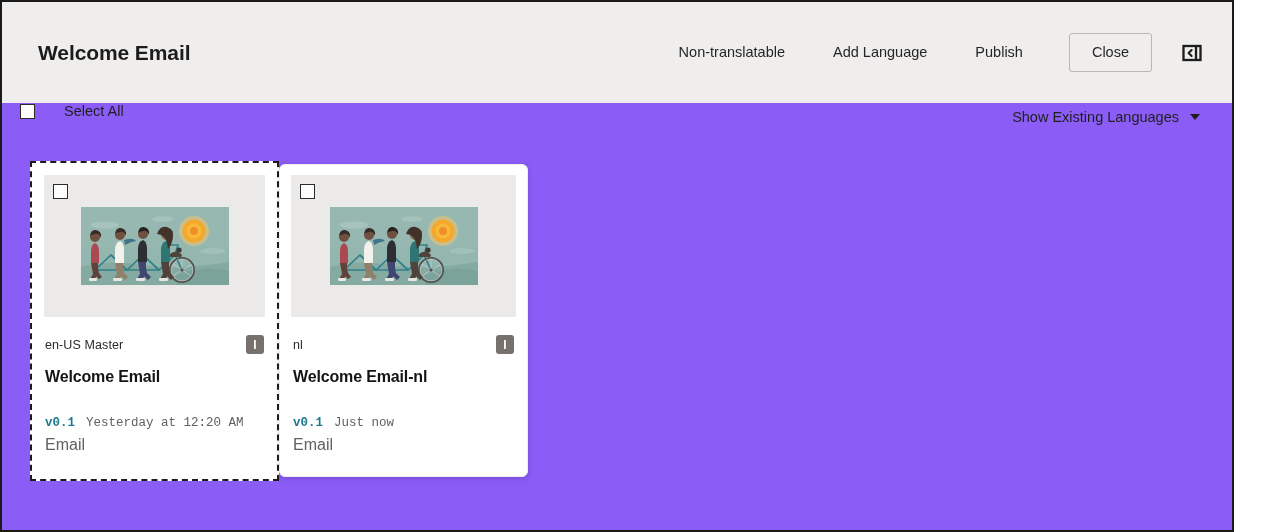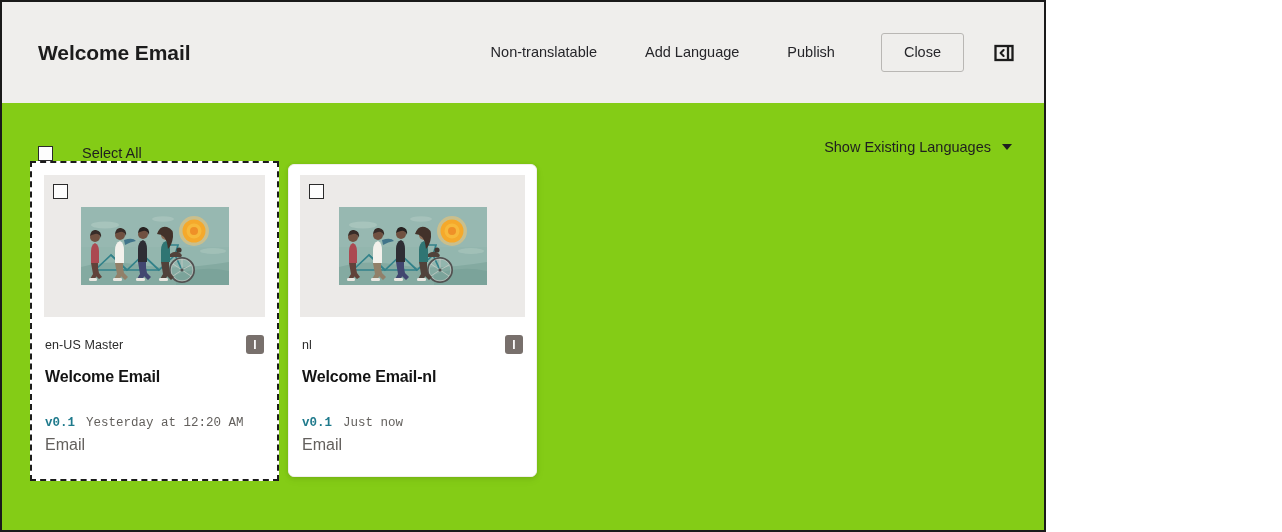--- a/index.html
+++ b/index.html
@@ -9,24 +9,24 @@
     width: 1282px;
     height: 532px;
     overflow: hidden;
     background: #ffffff;
     font-family: "Liberation Sans", "DejaVu Sans", sans-serif;
     -webkit-font-smoothing: antialiased;
   }
 
   .app-frame {
     position: relative;
-    width: 1046px;
+    width: 1234px;
     height: 532px;
     border: 2px solid #1a1a1a;
-    background: #84cc16;
+    background: #8b5cf6;
     overflow: hidden;
   }
 
   
   .header {
     height: 101px;
     background: #efeeec;
     display: flex;
     align-items: center;
     padding: 0 26px 0 36px;
@@ -83,22 +83,22 @@
     background: transparent;
     border: none;
     cursor: pointer;
     padding: 0;
   }
 
   
   .toolbar {
     height: 58px;
     display: flex;
-    align-items: flex-end;
-    padding: 0 30px 0 36px;
+    align-items: flex-start;
+    padding: 0 30px 0 18px;
     position: relative;
   }
 
   .select-all-group {
     display: flex;
     align-items: center;
     cursor: pointer;
   }
 
   .cb {
@@ -140,21 +140,20 @@
     border-left: 5px solid transparent;
     border-right: 5px solid transparent;
     border-top: 6px solid #1f1f1f;
     display: inline-block;
   }
 
   
   .card-grid {
     display: flex;
     align-items: flex-start;
-    gap: 9px;
     padding: 0 0 0 28px;
   }
 
   .card {
     width: 249px;
     background: #ffffff;
     position: relative;
     display: flex;
     flex-direction: column;
   }

